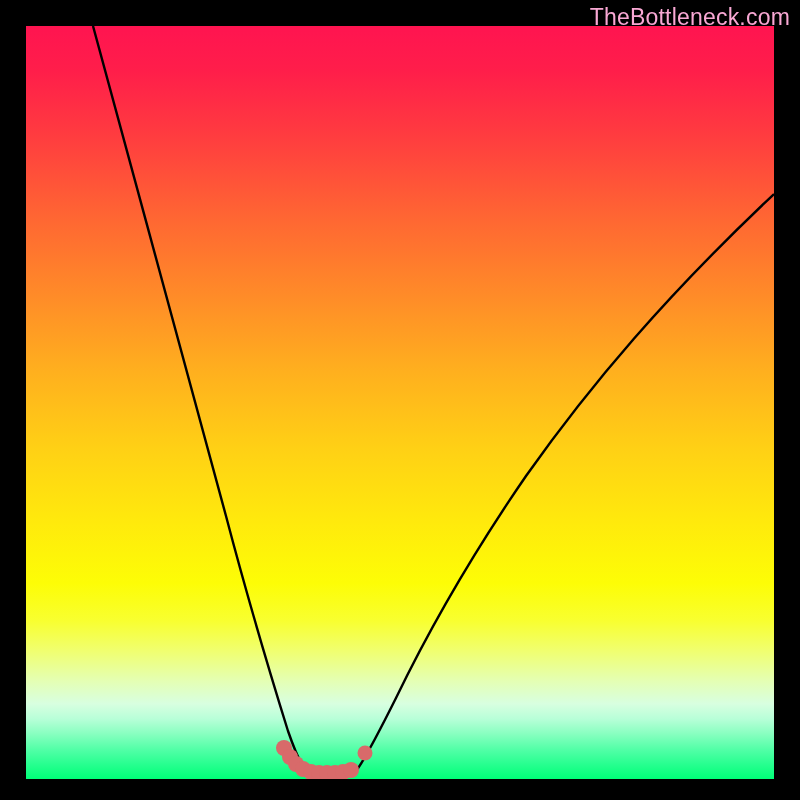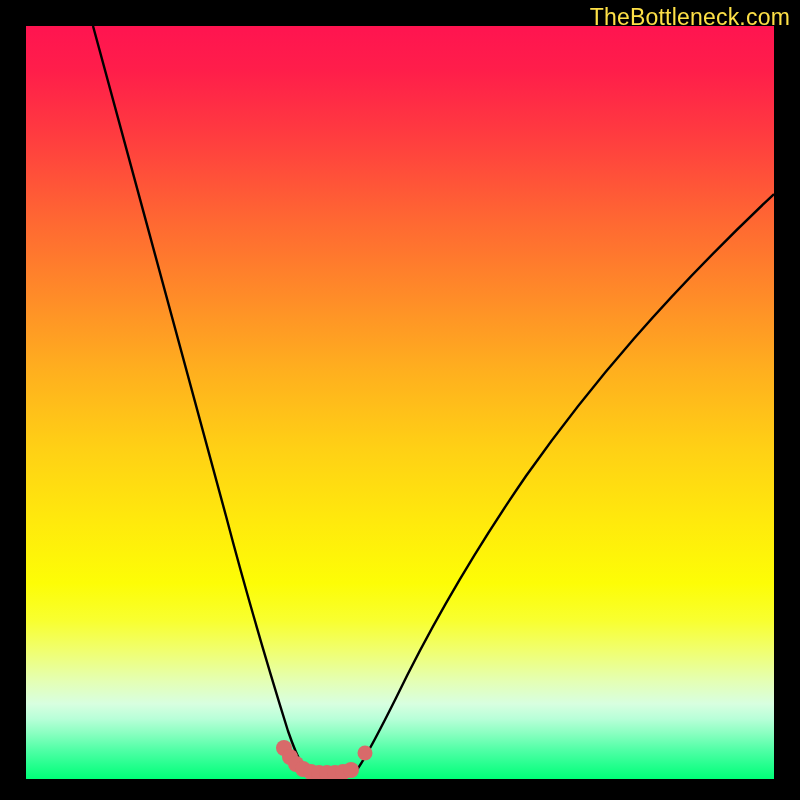--- a/index.html
+++ b/index.html
@@ -47,21 +47,21 @@
   }
   svg.curves {
     position: absolute;
     left: 0; top: 0;
     width: 748px; height: 753px;
   }
   .watermark {
     position: absolute;
     top: 4px;
     right: 10px;
-    color: #fde047;
+    color: #f9a8d4;
     font-size: 23px;
     font-weight: 500;
     letter-spacing: 0.2px;
   }
 </style>
 </head>
 <body>
 
 <div class="frame">
   <div class="plot-area">

